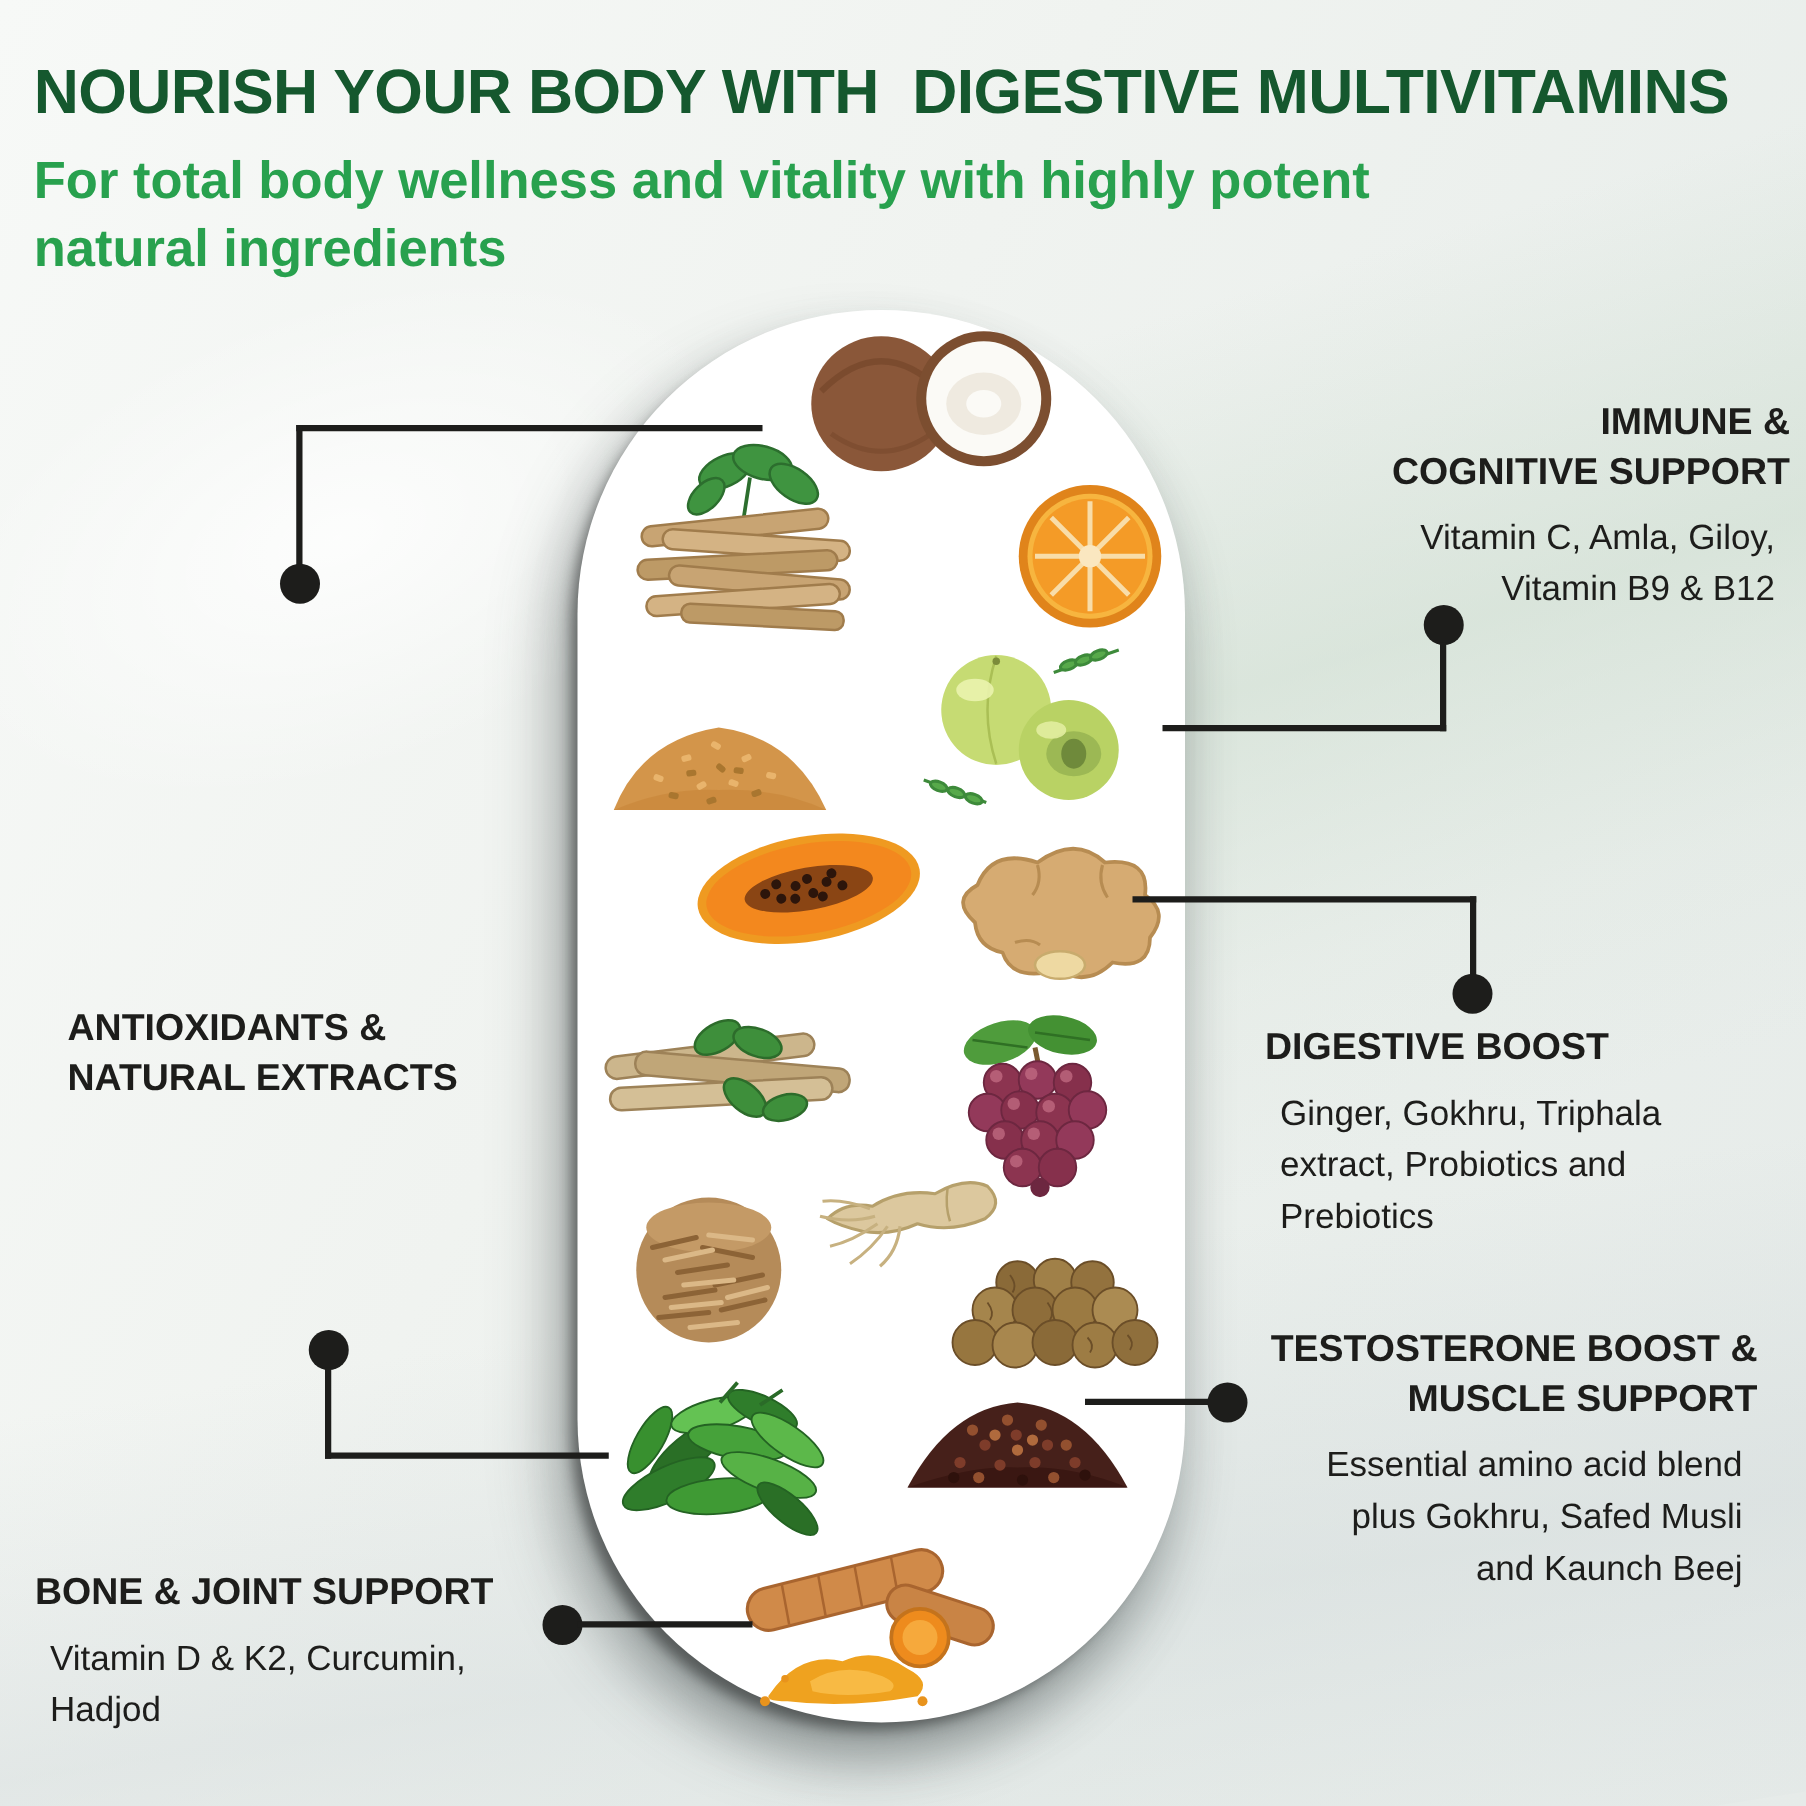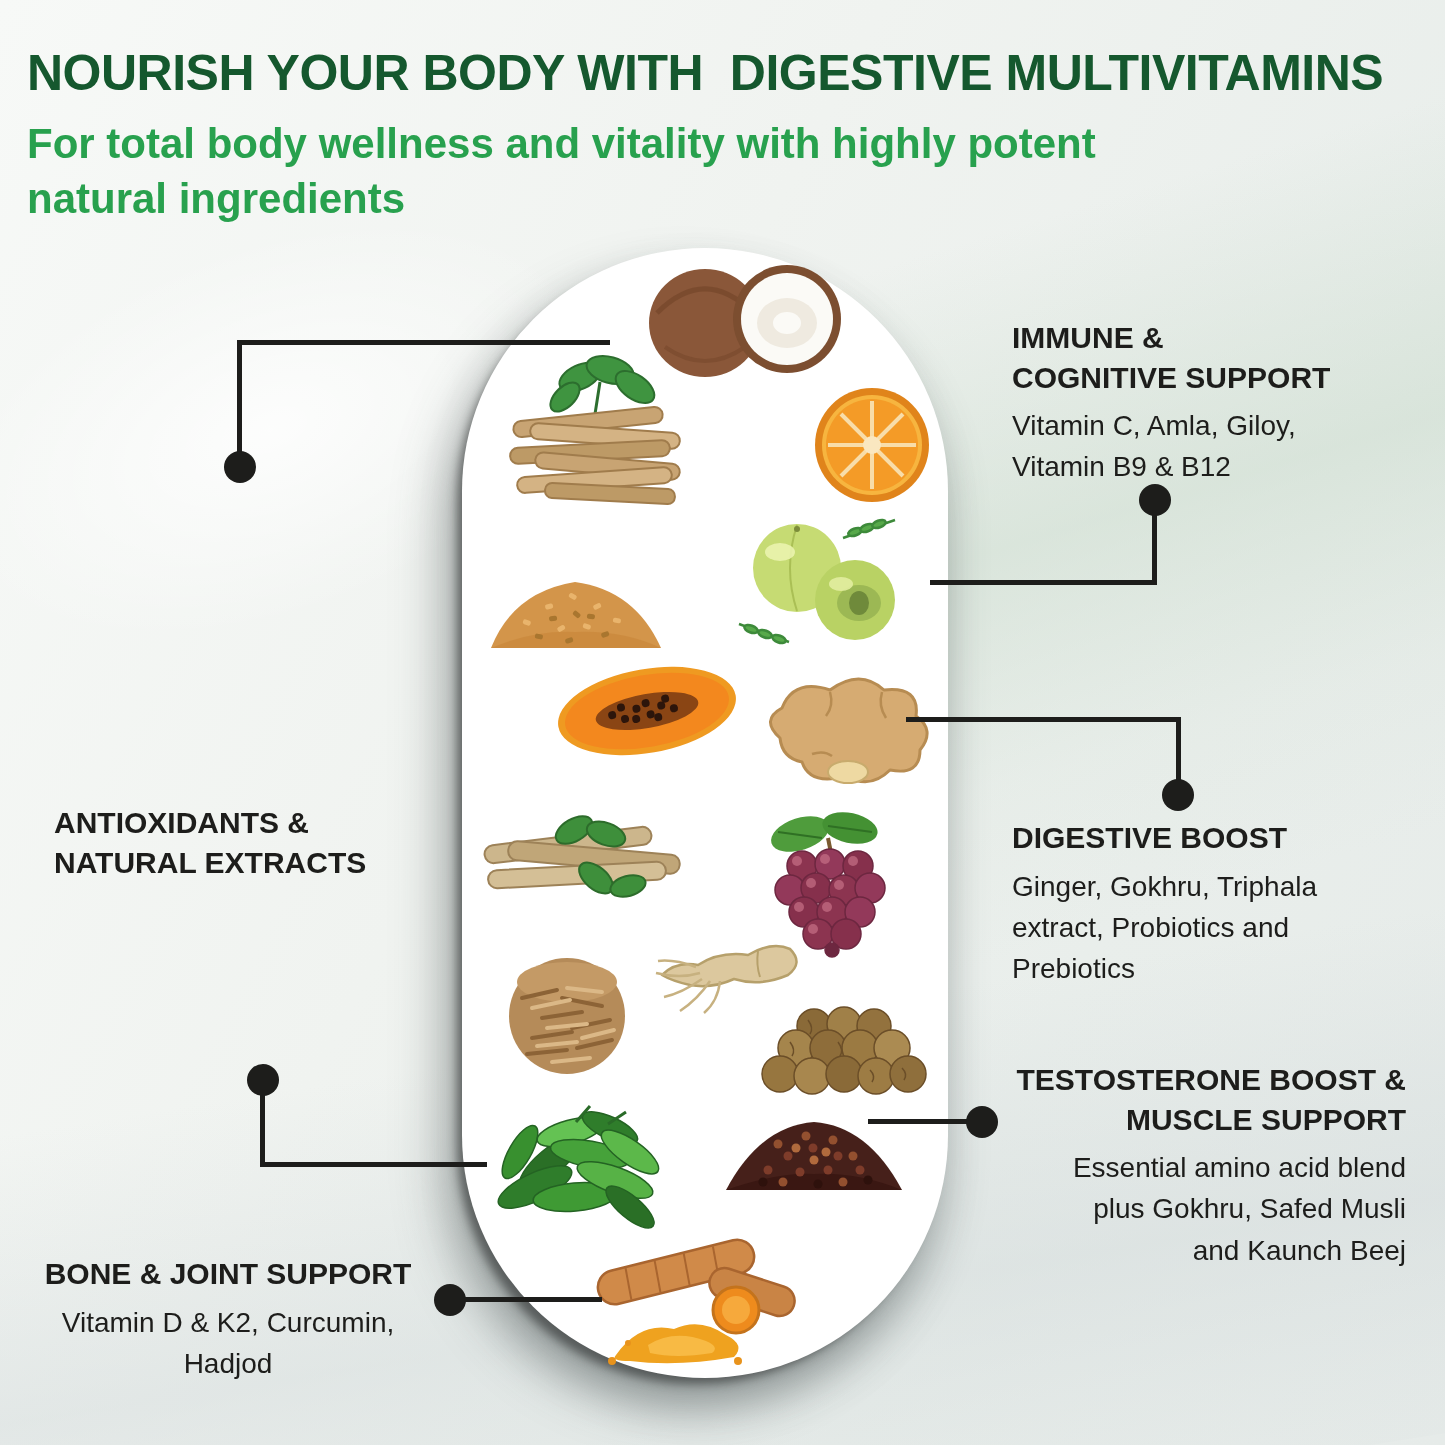--- a/index.html
+++ b/index.html
@@ -31,27 +31,27 @@
   .ing svg{width:100%;height:100%;display:block;}
 
   
   .lh{position:absolute;height:5px;background:#1d1d1b;z-index:2;}
   .lv{position:absolute;width:5px;background:#1d1d1b;z-index:2;}
   .dot{position:absolute;width:32px;height:32px;border-radius:50%;background:#1d1d1b;z-index:2;}
 
   
   .callout{position:absolute;z-index:3;}
   .callout .h{font-size:30px;font-weight:700;line-height:1.32;margin:0 0 8px 0;white-space:pre-line;}
-  .callout .b{font-size:28px;font-weight:400;line-height:1.47;margin:0;white-space:pre-line;}
+  .callout .b{font-size:28px;font-weight:400;line-height:1.47;margin:12px;white-space:pre-line;}
   .c-energy{left:38px;top:495px;width:392px;text-align:right;}
-  .c-immune{left:1012px;top:318px;width:420px;text-align:left;}
+  .c-immune{left:1012px;top:318px;width:420px;text-align:right;}
   .c-antiox{left:54px;top:803px;width:392px;text-align:left;}
   .c-digestive{left:1012px;top:818px;width:380px;text-align:left;}
   .c-testo{left:976px;top:1060px;width:430px;text-align:right;}
-  .c-bone{left:28px;top:1254px;width:400px;text-align:center;}
+  .c-bone{left:28px;top:1254px;width:400px;text-align:left;}
 </style>
 </head>
 <body>
 
 <div id="stage">
 
   <div class="bg-band band1"></div>
   <div class="bg-band band2"></div>
   <div class="bg-band band3"></div>
 

